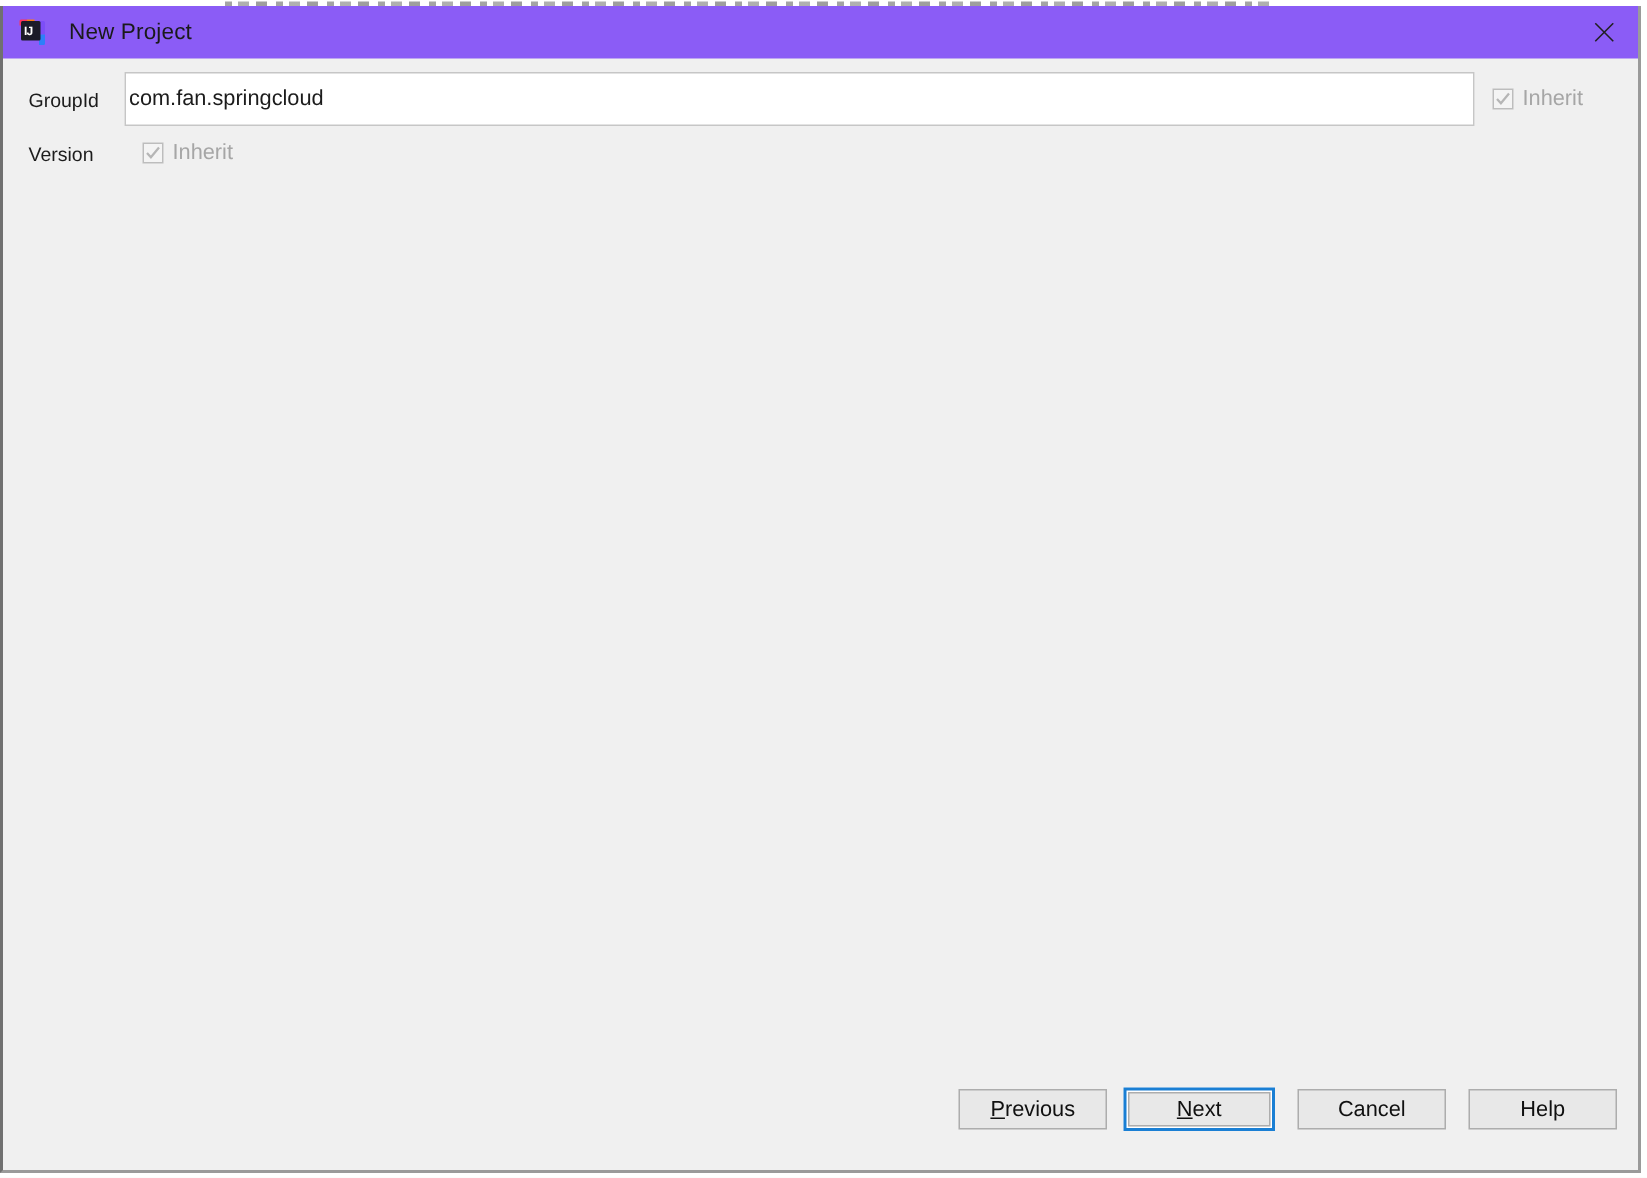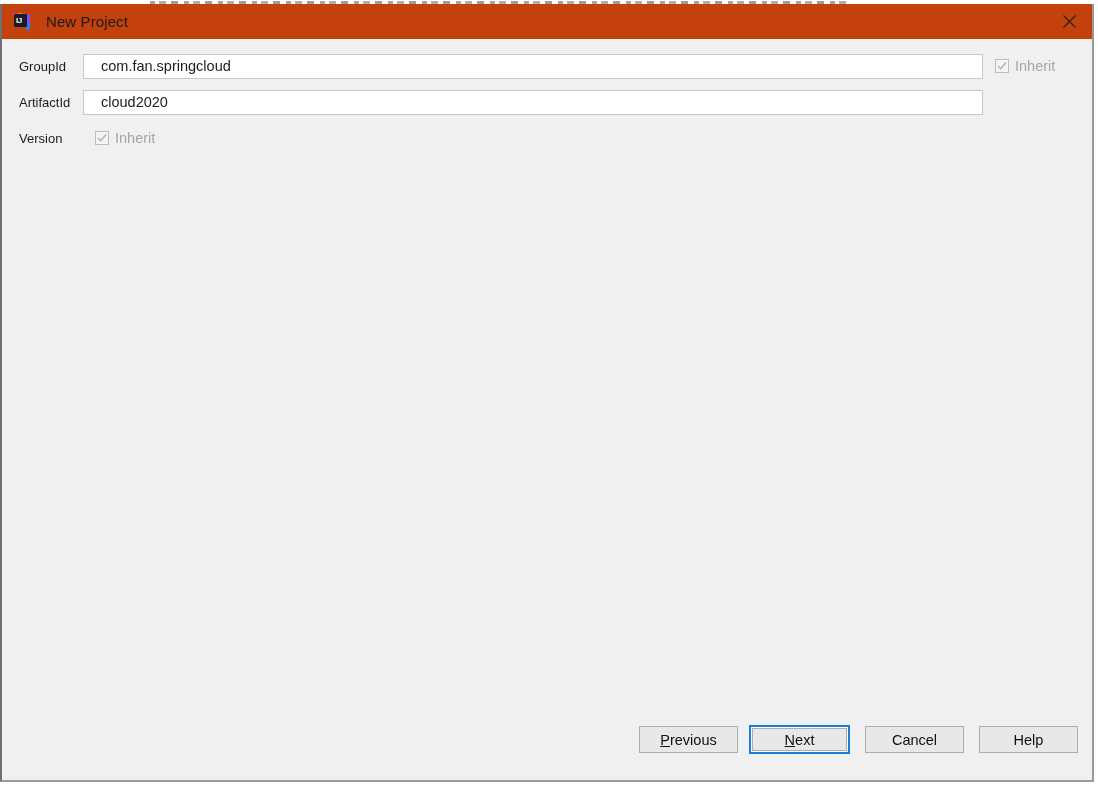--- a/index.html
+++ b/index.html
@@ -51,21 +51,21 @@
     border-left: 2px solid #707070;
     border-right: 2px solid #9a9a9a;
     border-bottom: 2px solid #9a9a9a;
     box-sizing: border-box;
   }
 
   
   .titlebar {
     position: relative;
     height: 35px;
-    background: #c2410c;
+    background: #8b5cf6;
     display: flex;
     align-items: center;
   }
   .app-icon {
     width: 17px;
     height: 17px;
     margin-left: 11px;
     position: relative;
     flex: none;
   }
@@ -145,28 +145,28 @@
   .field-label {
     width: 81px;
     padding-left: 17px;
     box-sizing: border-box;
     font-size: 13px;
     color: #1c1c1c;
     flex: none;
   }
   .text-input {
     width: 900px;
-    height: 25px;
+    height: 36px;
     box-sizing: border-box;
     background: #ffffff;
     border: 1px solid #c6c6c6;
     font-family: "Liberation Sans", sans-serif;
     font-size: 14.5px;
     color: #1c1c1c;
-    padding: 0 17px;
+    padding: 0 2px;
     display: flex;
     align-items: center;
     position: relative;
     flex: none;
   }
   .text-input.focused {
     border: 1px solid #3d97de;
     box-shadow: 0 0 0 1px #b8d9f2;
   }
   .caret {
@@ -285,26 +285,20 @@
       <div class="inherit-wrap">
         <div class="checkbox">
           <svg width="10" height="10" viewBox="0 0 10 10">
             <polyline points="1,5 3.6,7.8 9,1.4" fill="none" stroke="#b6b6b6" stroke-width="1.5"></polyline>
           </svg>
         </div>
         <span class="inherit-label">Inherit</span>
       </div>
     </div>
 
-    <div class="field-row">
-      <div class="field-label">ArtifactId</div>
-      <div class="text-input">
-        <span>cloud2020</span>
-      </div>
-    </div>
 
     <div class="field-row">
       <div class="field-label">Version</div>
       <div class="inherit-wrap">
         <div class="checkbox">
           <svg width="10" height="10" viewBox="0 0 10 10">
             <polyline points="1,5 3.6,7.8 9,1.4" fill="none" stroke="#b6b6b6" stroke-width="1.5"></polyline>
           </svg>
         </div>
         <span class="inherit-label">Inherit</span>

